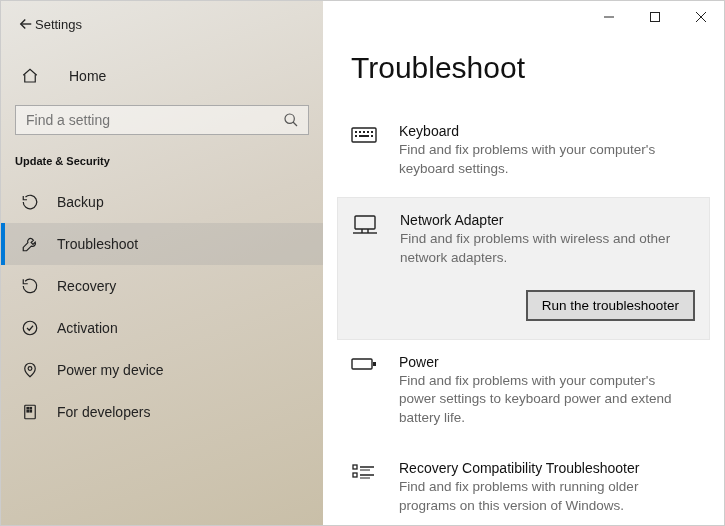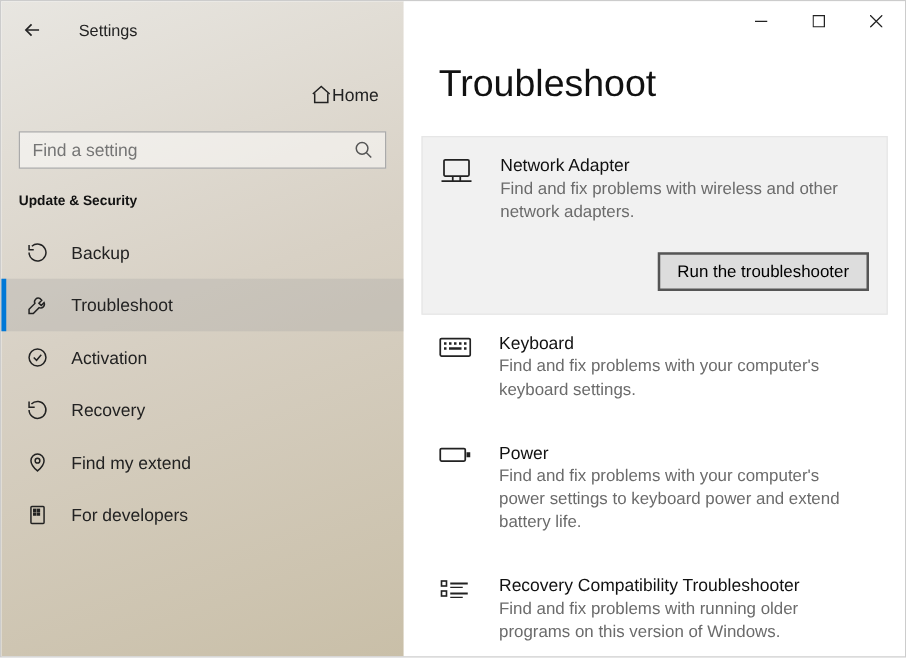--- a/index.html
+++ b/index.html
@@ -10,28 +10,28 @@
       width: 322px;
       height: 100%;
       background: linear-gradient(160deg, #e8e6e1 0%, #d8d1c5 45%, #c9bfa8 100%);
       position: relative;
       padding: 0;
     }
     .sidebar-header {
       display: flex;
       align-items: center;
       padding: 14px 16px 10px 16px;
-      gap: 28px;
+      gap: 0;
     }
     .back-arrow { cursor: pointer; }
     .app-title { font-size: 13px; color: #222; }
     
     .home-row {
-      display: flex; align-items: center; gap: 0;
-      padding: 10px 20px; margin-top: 14px; cursor: pointer; justify-content: flex-end;
+      display: flex; align-items: center; gap: 30px;
+      padding: 10px 20px; margin-top: 14px; cursor: pointer;
     }
     .home-row span.label { font-size: 14px; color: #222; }
     
     .search-box {
       margin: 10px 14px 18px 14px;
       position: relative;
     }
     .search-box input {
       width: 100%; height: 30px;
       border: 1px solid #aaa;
@@ -158,45 +158,45 @@
       <svg width="18" height="18" viewBox="0 0 24 24" fill="none" stroke="#222" stroke-width="1.6">
           <path d="M14.5 5a4 4 0 0 0-5.3 5.3L3 16.5V21h4.5l6.2-6.2A4 4 0 0 0 19 9.5l-3 3-2.5-2.5 3-3z"></path>
         </svg>
     </span>
     <span class="label">Troubleshoot</span>
   </div>
 
   <div class="nav-item">
     <span class="icon">
       <svg width="18" height="18" viewBox="0 0 24 24" fill="none" stroke="#222" stroke-width="1.6">
+          <path d="M3 12a9 9 0 1 0 2.5-6.3"></path>
+          <path d="M3 3v6h6"></path>
+        </svg>
+    </span>
+    <span class="label">Recovery</span>
+  </div>
+
+  <div class="nav-item">
+    <span class="icon">
+      <svg width="18" height="18" viewBox="0 0 24 24" fill="none" stroke="#222" stroke-width="1.6">
           <circle cx="12" cy="12" r="9"></circle>
           <path d="M8 12l3 3 5-6"></path>
         </svg>
     </span>
     <span class="label">Activation</span>
   </div>
 
   <div class="nav-item">
     <span class="icon">
       <svg width="18" height="18" viewBox="0 0 24 24" fill="none" stroke="#222" stroke-width="1.6">
-          <path d="M3 12a9 9 0 1 0 2.5-6.3"></path>
-          <path d="M3 3v6h6"></path>
-        </svg>
-    </span>
-    <span class="label">Recovery</span>
-  </div>
-
-  <div class="nav-item">
-    <span class="icon">
-      <svg width="18" height="18" viewBox="0 0 24 24" fill="none" stroke="#222" stroke-width="1.6">
           <path d="M12 21s-7-6-7-11a7 7 0 0 1 14 0c0 5-7 11-7 11z"></path>
           <circle cx="12" cy="10" r="2.5"></circle>
         </svg>
     </span>
-    <span class="label">Find my extend</span>
+    <span class="label">Power my device</span>
   </div>
 
   <div class="nav-item">
     <span class="icon">
       <svg width="18" height="18" viewBox="0 0 24 24" fill="none" stroke="#222" stroke-width="1.6">
           <rect x="5" y="3" width="14" height="18" rx="1"></rect>
           <rect x="8" y="6" width="2" height="2" fill="#222"></rect>
           <rect x="12" y="6" width="2" height="2" fill="#222"></rect>
           <rect x="8" y="10" width="2" height="2" fill="#222"></rect>
           <rect x="12" y="10" width="2" height="2" fill="#222"></rect>
@@ -221,37 +221,20 @@
     <div class="tb-btn">
       <svg width="10" height="10" viewBox="0 0 10 10">
           <path d="M0 0l10 10M10 0L0 10" stroke="#222" stroke-width="1"></path>
         </svg>
     </div>
   </div>
 
   <div class="page-title">Troubleshoot</div>
 
   <div class="scroll-area">
-
-    <div class="item selected">
-      <div class="item-icon">
-        <svg width="26" height="22" viewBox="0 0 26 22">
-            <rect x="3" y="2" width="20" height="13" rx="1" fill="none" stroke="#222" stroke-width="1.4"></rect>
-            <path d="M1 19h24" stroke="#222" stroke-width="1.4"></path>
-            <path d="M10 15v4M16 15v4" stroke="#222" stroke-width="1.4"></path>
-          </svg>
-      </div>
-      <div class="item-body">
-        <div class="item-title">Network Adapter</div>
-        <div class="item-desc">Find and fix problems with wireless and other network adapters.</div>
-        <div class="run-btn-row">
-          <button class="run-btn">Run the troubleshooter</button>
-        </div>
-      </div>
-    </div>
 
     <div class="item">
       <div class="item-icon">
         <svg width="26" height="20" viewBox="0 0 26 20">
             <rect x="1" y="3" width="24" height="14" rx="1" fill="none" stroke="#222" stroke-width="1.4"></rect>
             <rect x="4" y="6" width="2" height="2" fill="#222"></rect>
             <rect x="8" y="6" width="2" height="2" fill="#222"></rect>
             <rect x="12" y="6" width="2" height="2" fill="#222"></rect>
             <rect x="16" y="6" width="2" height="2" fill="#222"></rect>
             <rect x="20" y="6" width="2" height="2" fill="#222"></rect>
@@ -259,20 +242,37 @@
             <rect x="8" y="10" width="10" height="2" fill="#222"></rect>
             <rect x="20" y="10" width="2" height="2" fill="#222"></rect>
           </svg>
       </div>
       <div class="item-body">
         <div class="item-title">Keyboard</div>
         <div class="item-desc">Find and fix problems with your computer's keyboard settings.</div>
       </div>
     </div>
 
+    <div class="item selected">
+      <div class="item-icon">
+        <svg width="26" height="22" viewBox="0 0 26 22">
+            <rect x="3" y="2" width="20" height="13" rx="1" fill="none" stroke="#222" stroke-width="1.4"></rect>
+            <path d="M1 19h24" stroke="#222" stroke-width="1.4"></path>
+            <path d="M10 15v4M16 15v4" stroke="#222" stroke-width="1.4"></path>
+          </svg>
+      </div>
+      <div class="item-body">
+        <div class="item-title">Network Adapter</div>
+        <div class="item-desc">Find and fix problems with wireless and other network adapters.</div>
+        <div class="run-btn-row">
+          <button class="run-btn">Run the troubleshooter</button>
+        </div>
+      </div>
+    </div>
+
     <div class="item">
       <div class="item-icon">
         <svg width="26" height="16" viewBox="0 0 26 16">
             <rect x="1" y="3" width="20" height="10" rx="1" fill="none" stroke="#222" stroke-width="1.4"></rect>
             <rect x="22" y="6" width="3" height="4" fill="#222"></rect>
           </svg>
       </div>
       <div class="item-body">
         <div class="item-title">Power</div>
         <div class="item-desc">Find and fix problems with your computer's power settings to keyboard power and extend battery life.</div>

